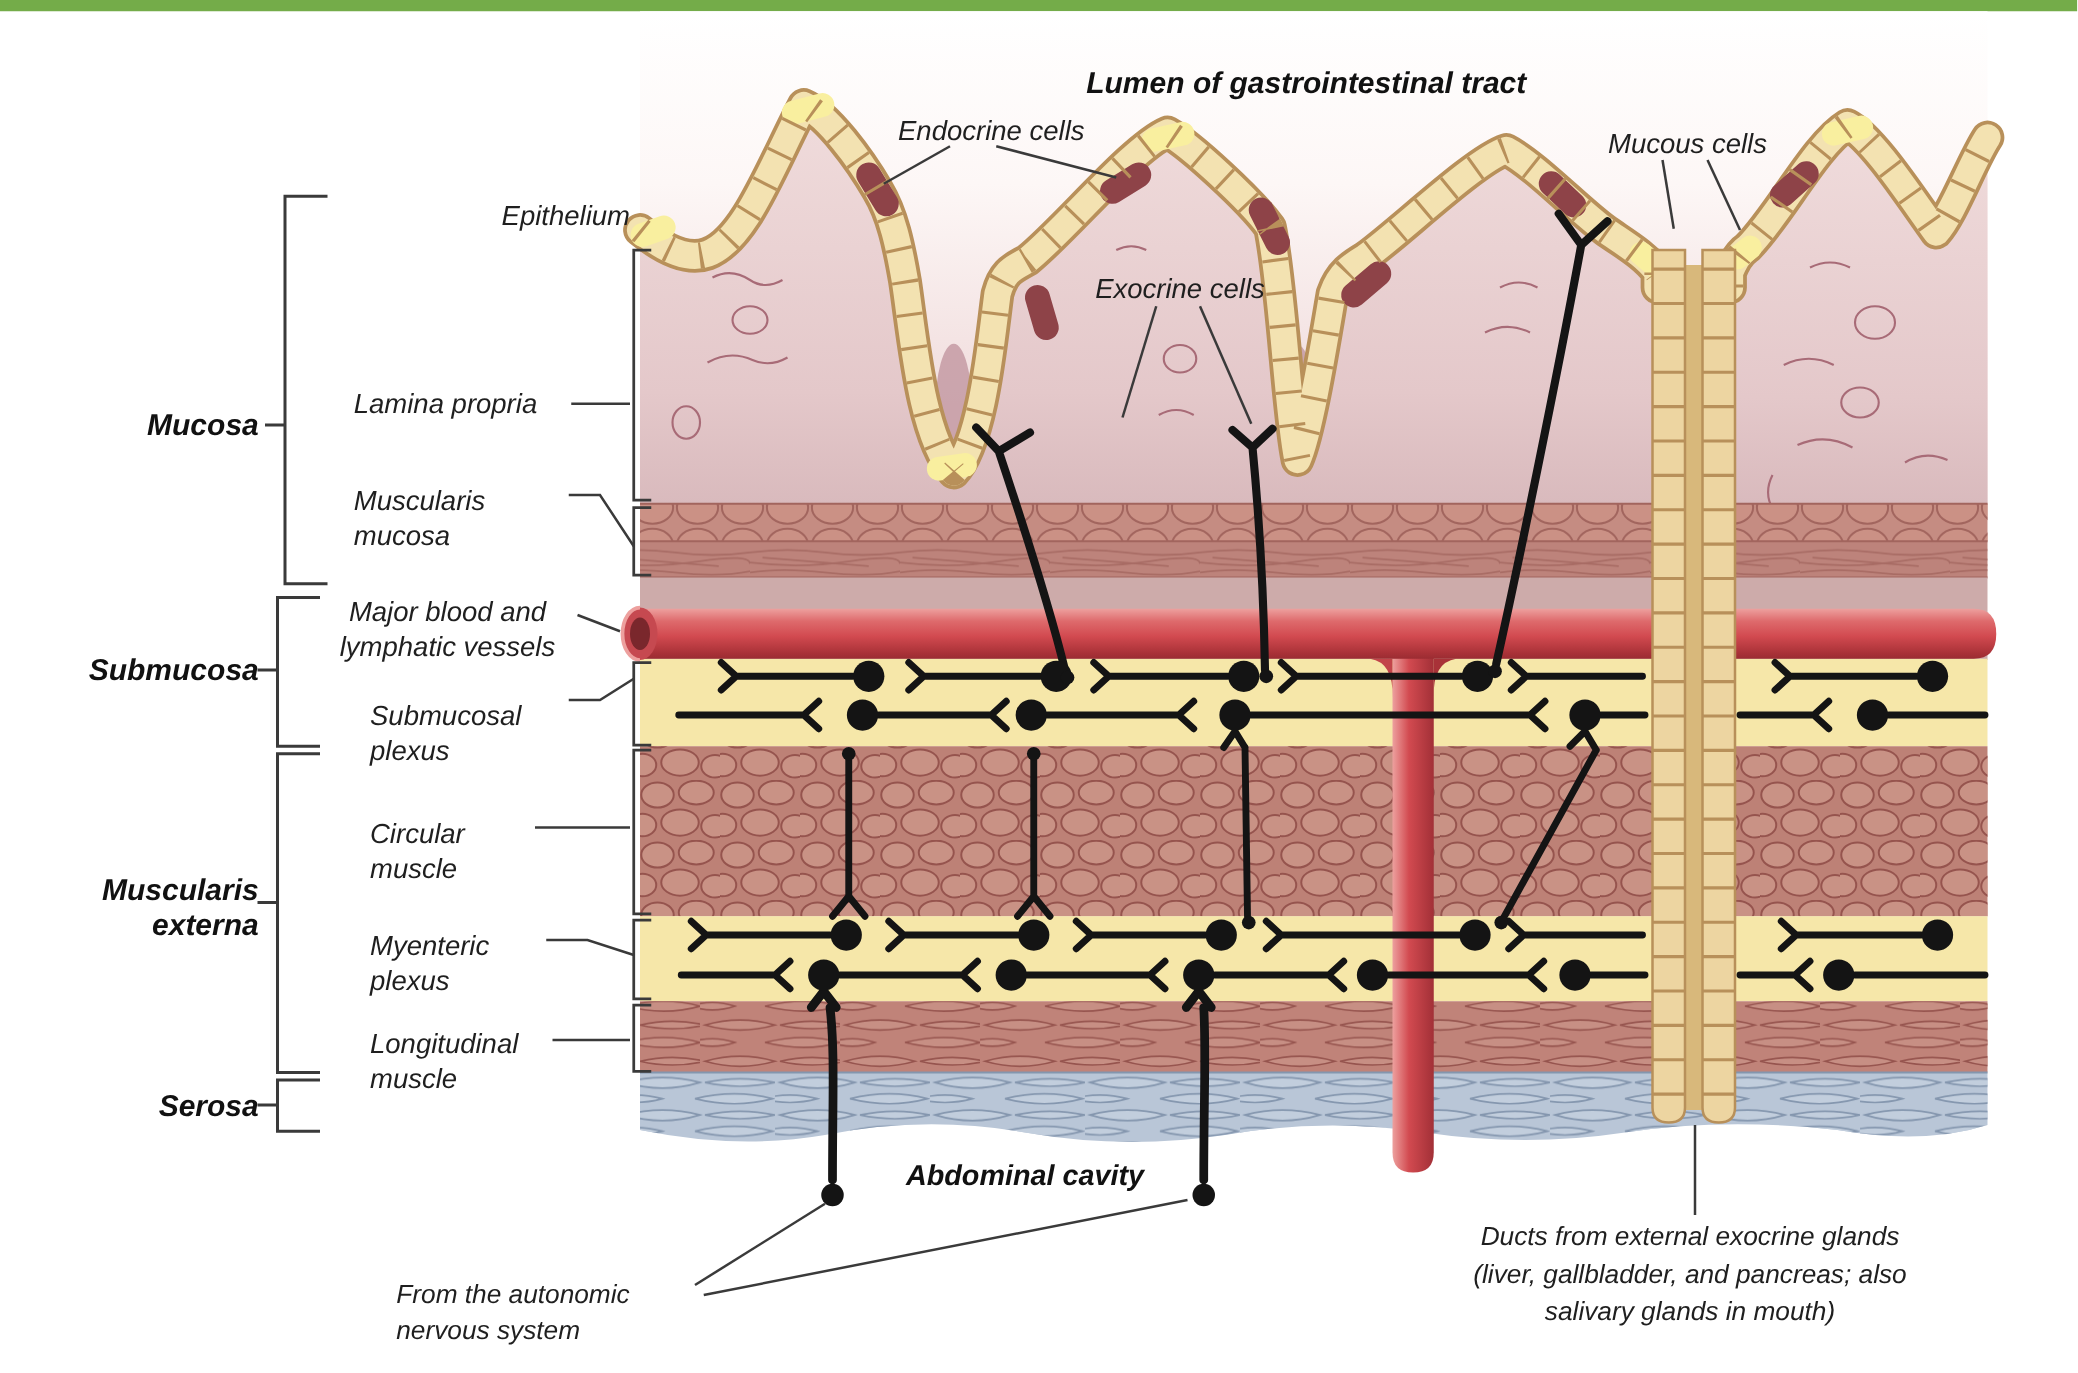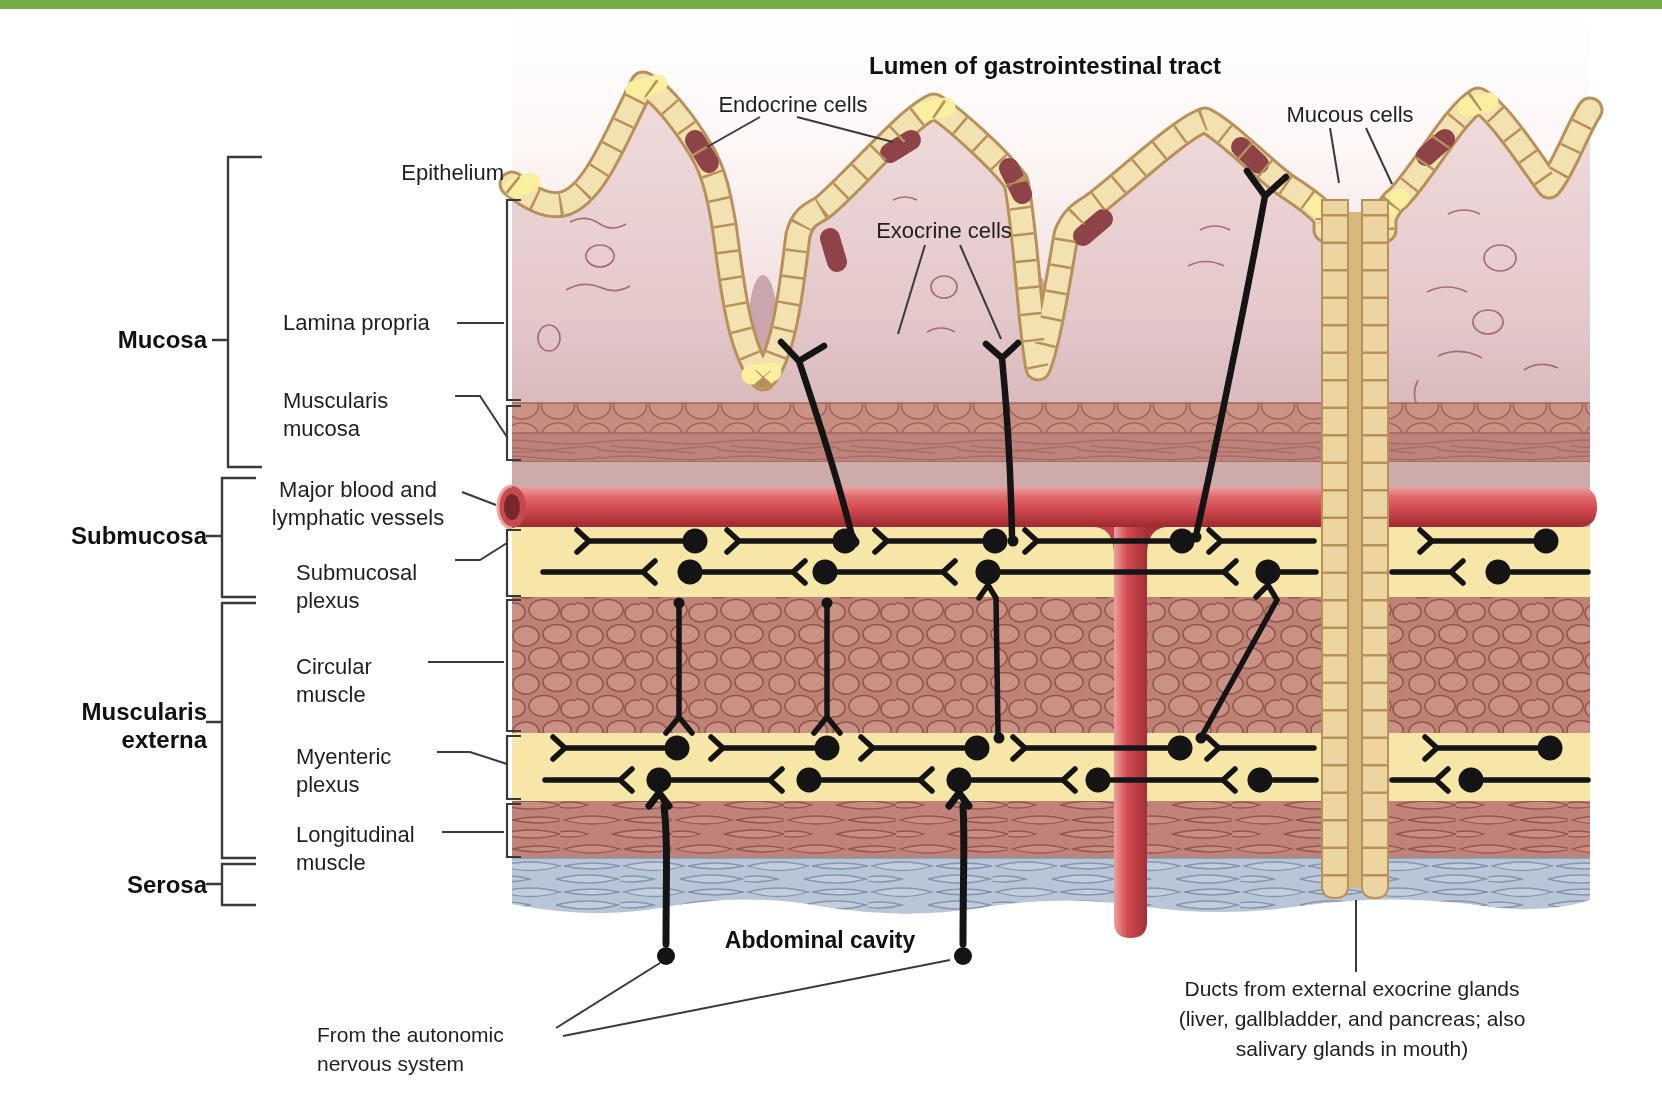--- a/index.html
+++ b/index.html
@@ -1,17 +1,17 @@
 <!DOCTYPE html>
 <html><head>
 <meta charset="utf-8">
 <style>
   html,body{margin:0;padding:0;background:#fff;}
   #stage{position:relative;width:1662px;height:1098px;background:#fff;overflow:hidden;
-         font-family:"Liberation Sans",sans-serif;}
+         font-family:"Liberation Sans",sans-serif;font-style:italic;}
   svg{position:absolute;left:0;top:0;}
   text{fill:#1f1f1f;}
   .lbl{font-size:22px;}
   .lbl-s{font-size:21px;}
   .grp{font-size:24px;font-weight:bold;fill:#111;}
   .ttl{font-size:24px;font-weight:bold;fill:#111;}
   .bld{font-size:23px;font-weight:bold;fill:#111;}
 </style>
 </head>
 <body>

